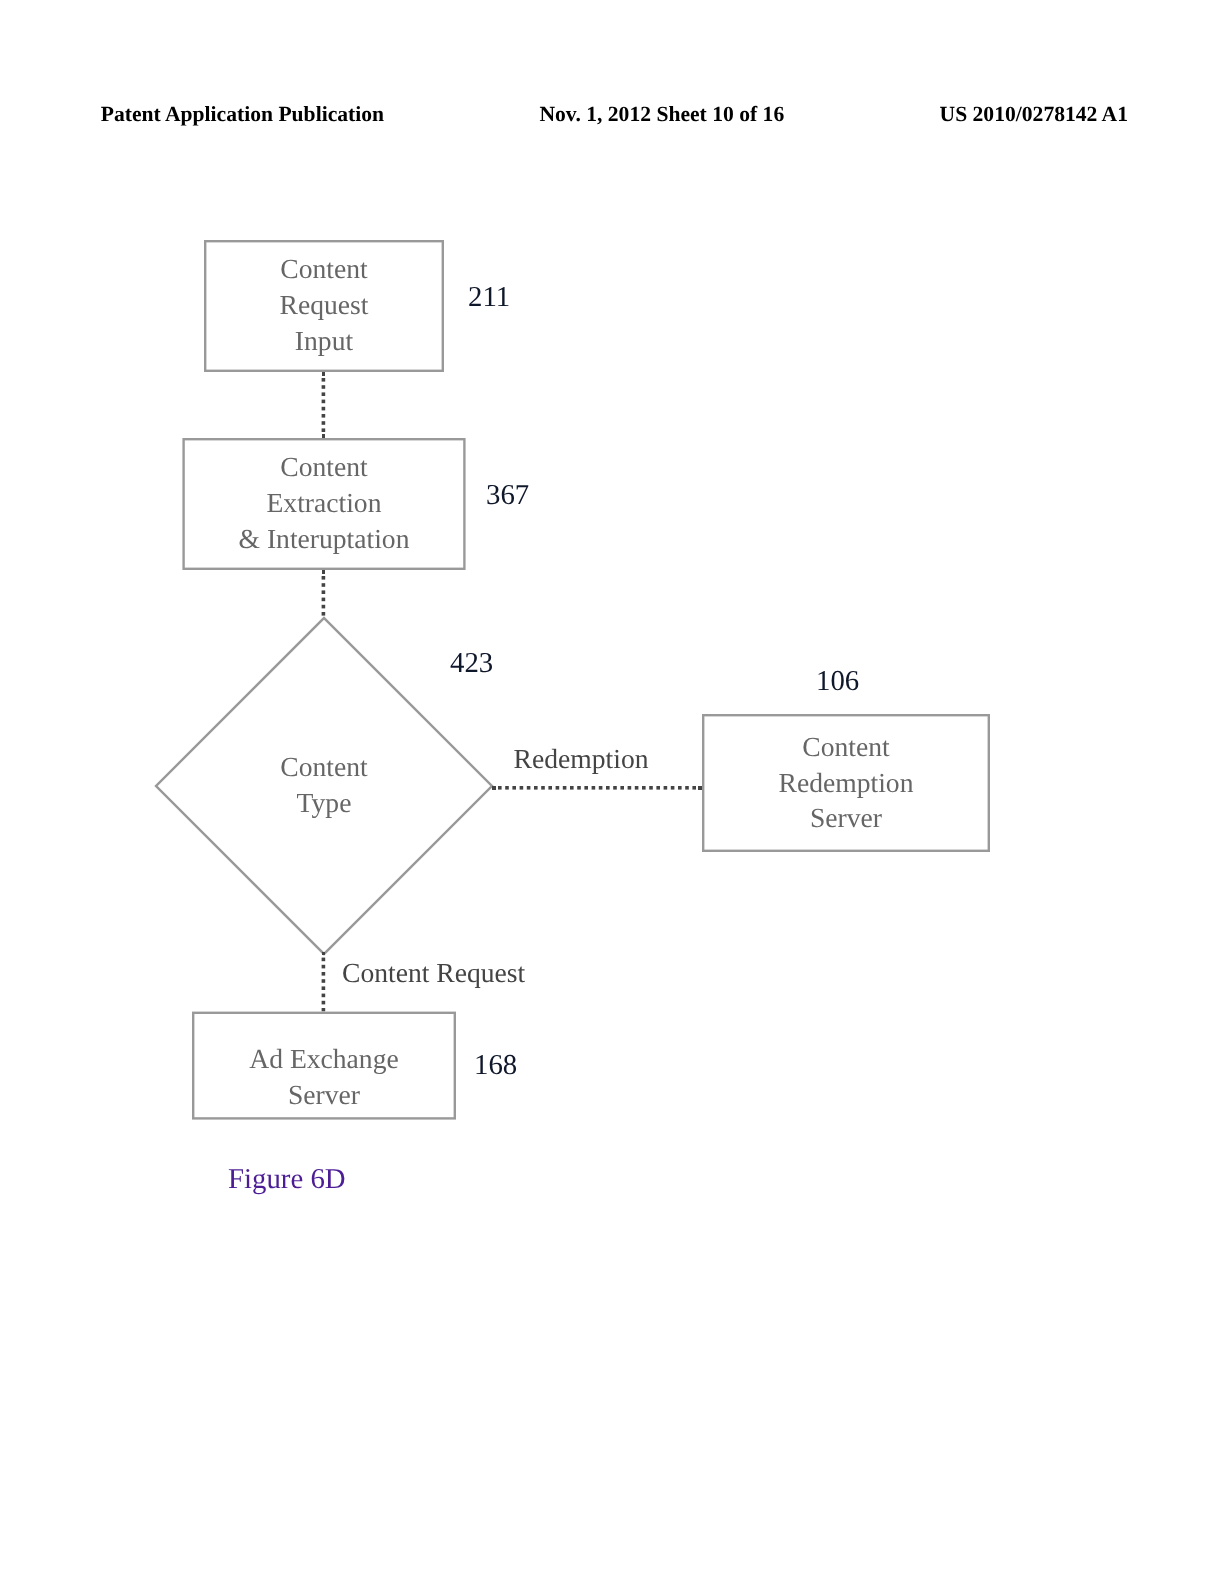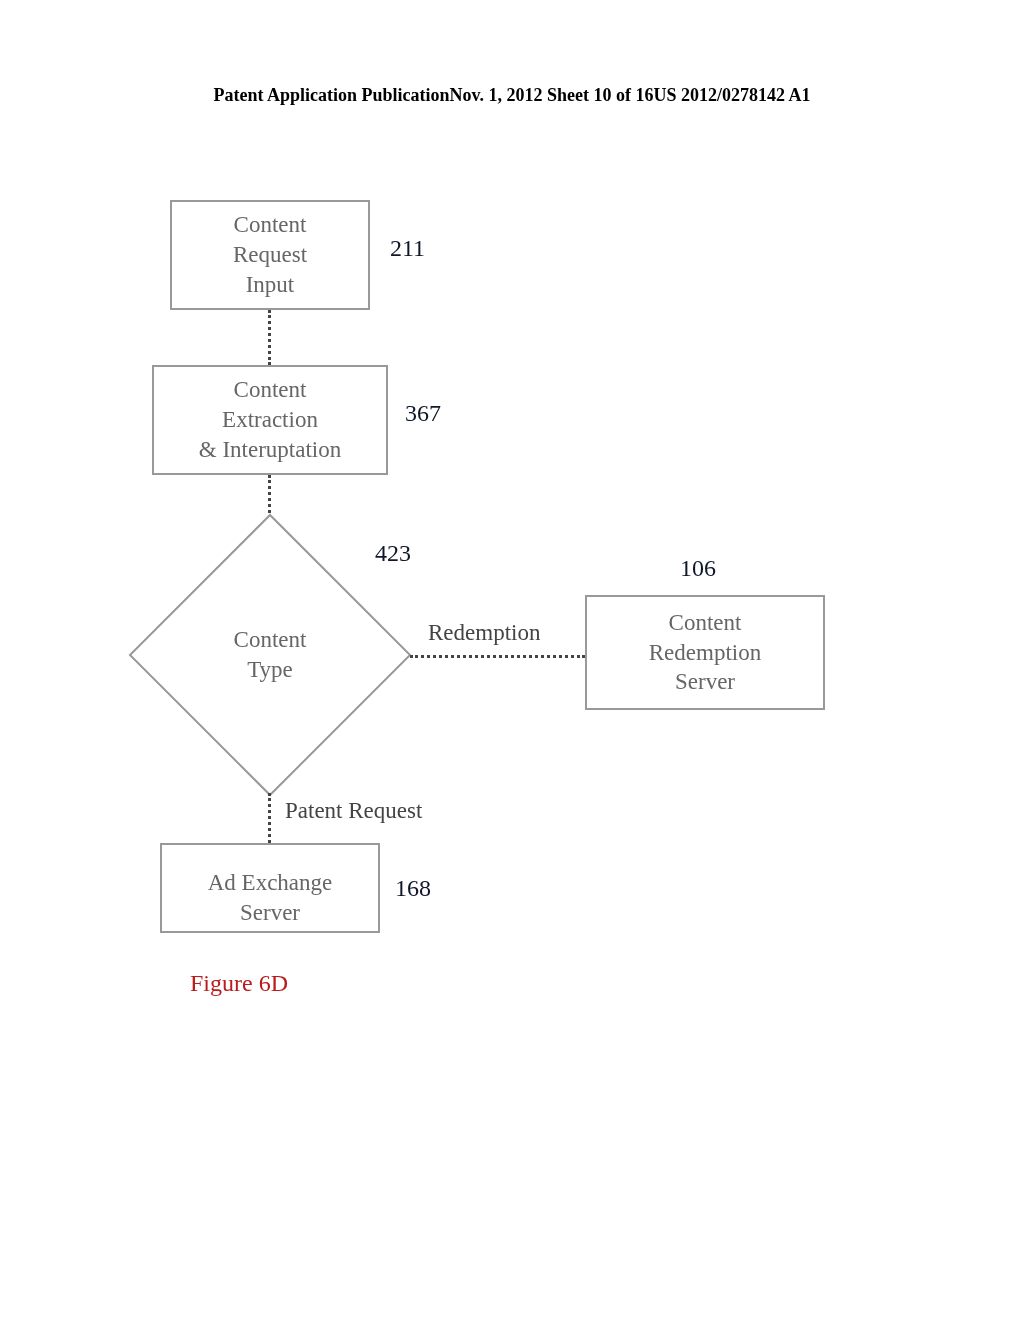--- a/index.html
+++ b/index.html
@@ -9,22 +9,22 @@
       background: white;
       font-family: "Times New Roman", serif;
       position: relative;
     }
     .header {
       position: absolute;
       top: 85px;
       left: 0;
       width: 100%;
       display: flex;
-      justify-content: center;
-      padding: 0 120px;
+      justify-content: space-between;
+      padding: 0 84px;
       font-size: 18px;
       font-weight: bold;
     }
     .diagram {
       position: absolute;
       top: 180px;
       left: 130px;
       width: 770px;
       height: 900px;
       font-family: Georgia, "Times New Roman", serif;
@@ -79,30 +79,30 @@
       position: absolute;
       border-left: 3px dotted #444;
     }
     .h-connector {
       position: absolute;
       border-top: 3px dotted #444;
     }
     .figure-label {
       position: absolute;
       font-size: 24px;
-      color: #b91c1c;
+      color: #4c1d95;
     }
   </style>
 </head>
 <body>
 
 <div class="header">
   <span>Patent Application Publication</span>
   <span>Nov. 1, 2012  Sheet 10 of 16</span>
-  <span>US 2012/0278142 A1</span>
+  <span>US 2010/0278142 A1</span>
 </div>
 
 <div class="diagram">
 
   <div class="box" style="left:40px; top:20px; width:200px; height:110px;">
     <span style="white-space:pre-line;">Content
 Request
 Input</span>
   </div>
   <div class="ref-label" style="left:260px; top:55px;">211</div>
@@ -131,21 +131,21 @@
   <div class="edge-label" style="left:298px; top:440px;">Redemption</div>
 
   <div class="box" style="left:455px; top:415px; width:240px; height:115px;">
     <span style="white-space:pre-line;">Content
 Redemption
 Server</span>
   </div>
   <div class="ref-label" style="left:550px; top:375px;">106</div>
 
   <div class="v-connector" style="left:138px; top:613px; height:50px;"></div>
-  <div class="edge-label" style="left:155px; top:618px;">Patent Request</div>
+  <div class="edge-label" style="left:155px; top:618px;">Content Request</div>
 
   <div class="box" style="left:30px; top:663px; width:220px; height:90px;">
     <span style="white-space:pre-line;margin-top:20px;">Ad Exchange
 Server</span>
   </div>
   <div class="ref-label" style="left:265px; top:695px;">168</div>
 
   <div class="figure-label" style="left:60px; top:790px;">Figure 6D</div>
 
 </div>

